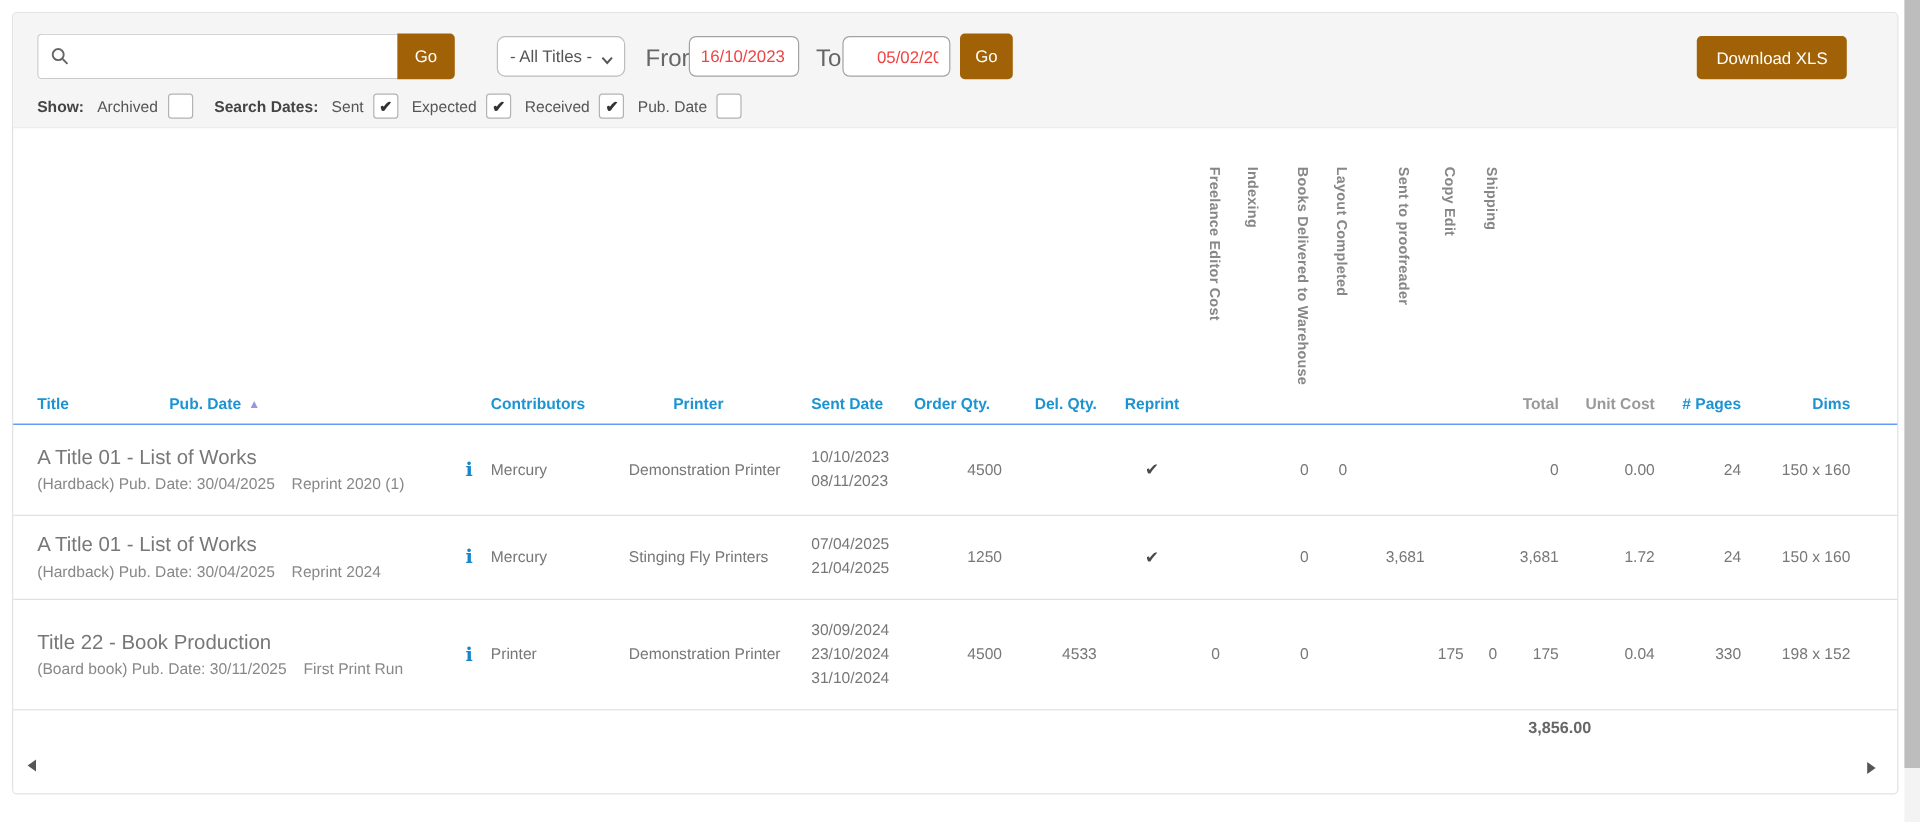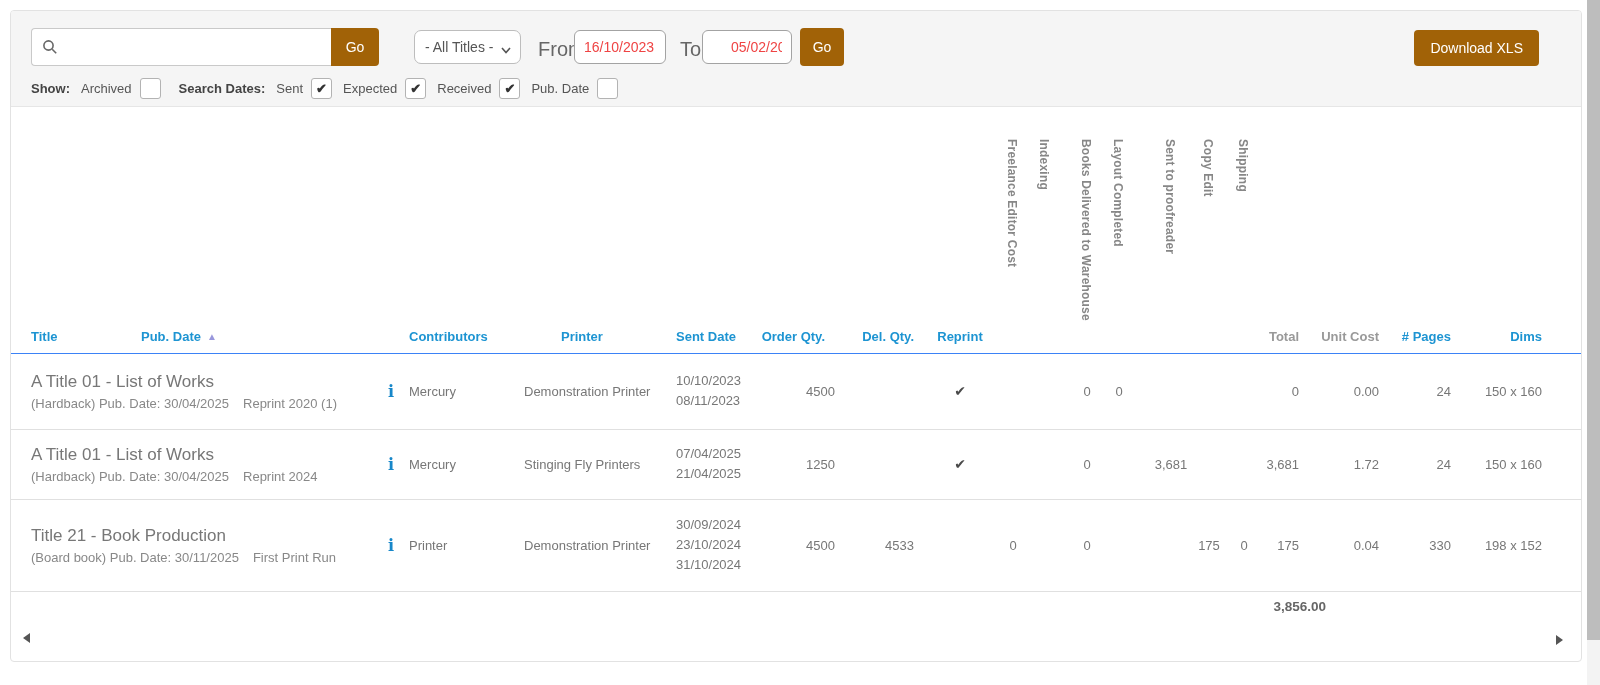--- a/index.html
+++ b/index.html
@@ -234,21 +234,21 @@
     <div class="cell nv c-cv5"></div>
     <div class="cell nv c-cv6"></div>
     <div class="cell c-total">3,681</div>
     <div class="cell c-ucost">1.72</div>
     <div class="cell c-pages">24</div>
     <div class="cell c-dims">150 x 160</div>
   </div>
 
   <div class="trow row-2">
     <div class="cell title-cell">
-      <div class="t1">Title 21 - Book Production</div>
+      <div class="t1">Title 22 - Book Production</div>
       <div class="t2">
         <span>(Board book) Pub. Date: 30/11/2025</span><span class="run">First Print Run</span>
       </div>
     </div>
     <span class="info">i</span>
     <div class="cell c-contrib">Printer</div>
     <div class="cell c-printer">Demonstration Printer</div>
     <div class="cell c-sent">30/09/2024
 23/10/2024
 31/10/2024</div>

